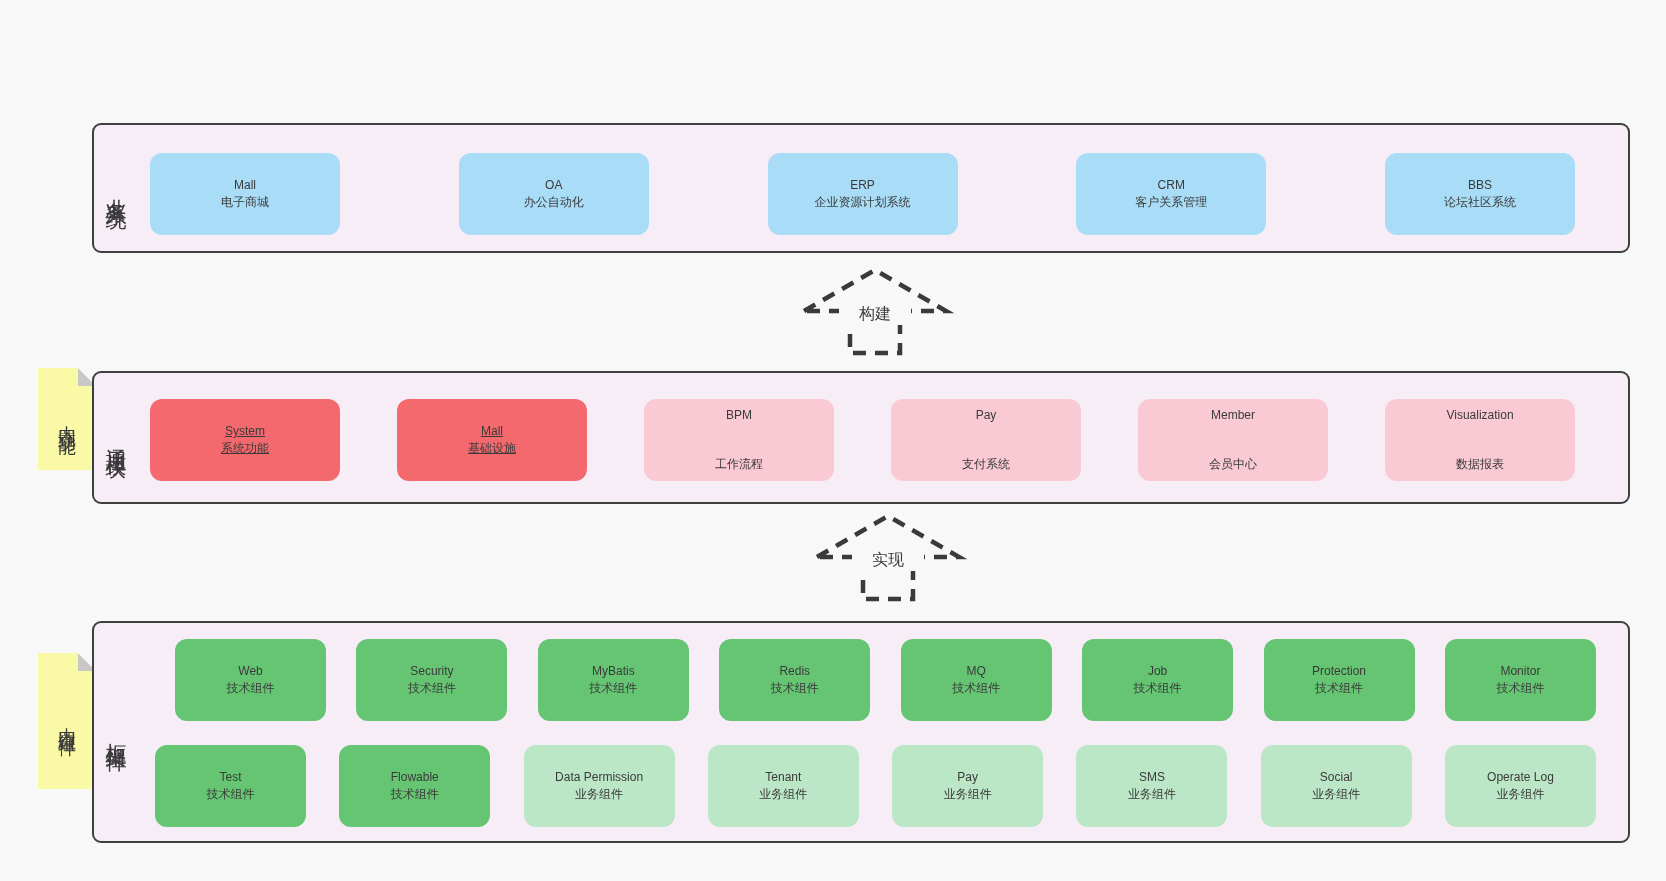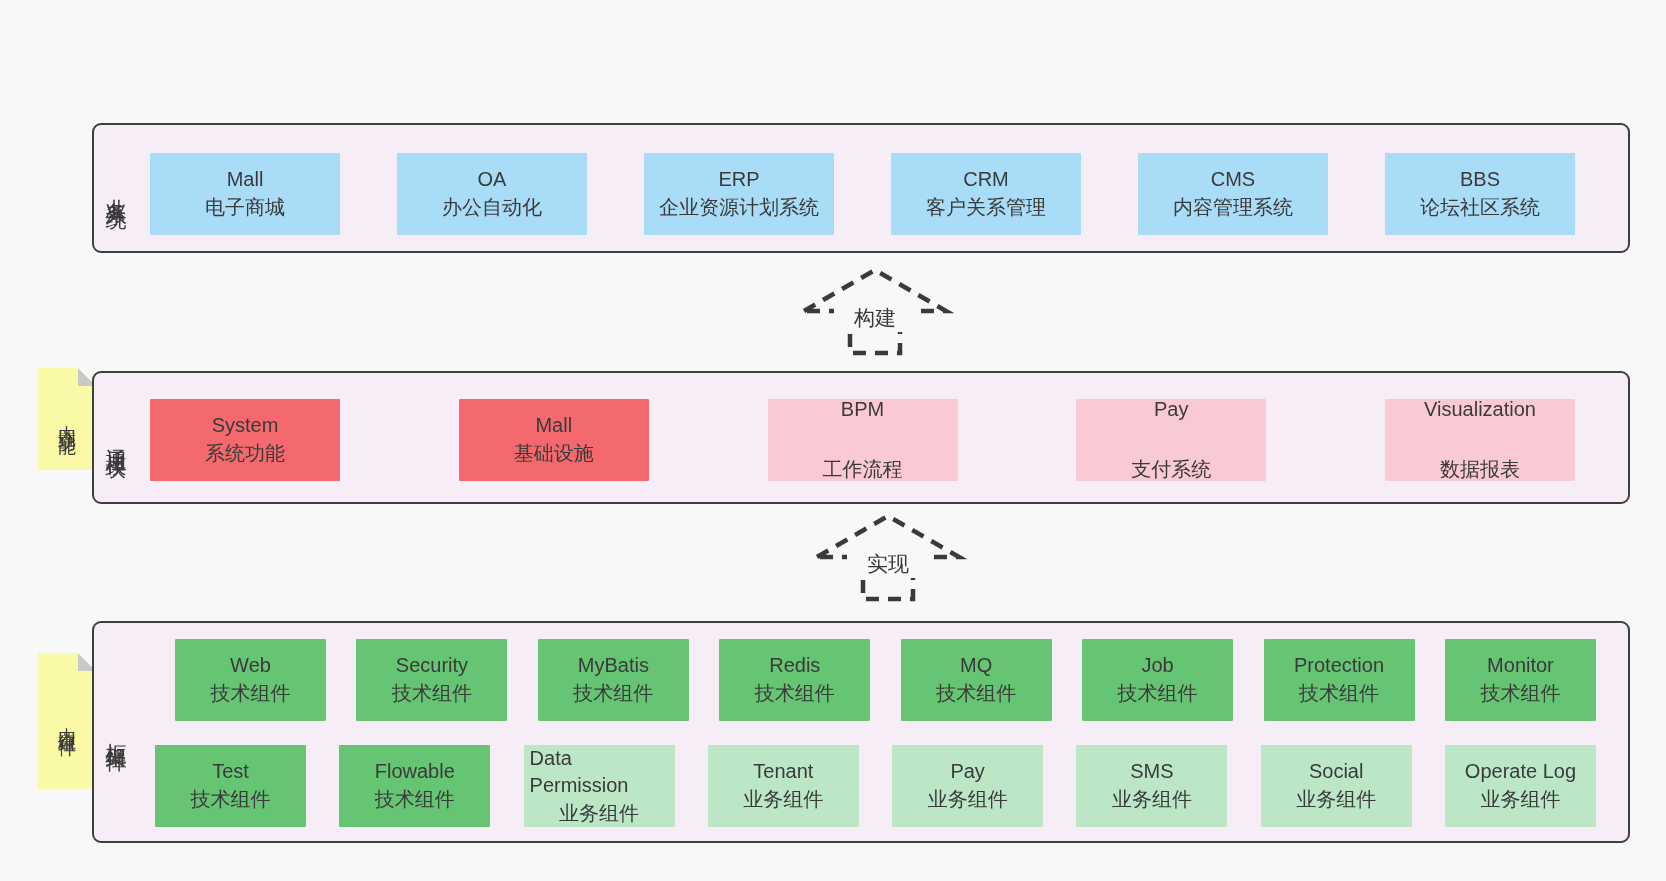--- a/index.html
+++ b/index.html
@@ -38,29 +38,29 @@
     position:absolute; display:flex; justify-content:space-between;
   }
   .row-6{left:56px; right:53px;}
   .row-8{left:61px; right:32px;}
   .band-1 .row{top:28px; height:82px;}
   .band-2 .row{top:26px; height:82px;}
   .band-3 .row.r1{top:16px; height:82px;margin-left:20px;}
   .band-3 .row.r2{top:122px; height:82px;}
 
   .node{
-    border-radius:1px;
+    border-radius:12px;
     display:flex; flex-direction:column; align-items:center; justify-content:center;
-    text-align:left; font-size:20px; line-height:1.38;
+    text-align:left; font-size:12px; line-height:1.38;
     padding:2px 6px;
   }
   .row-6 .node{width:190px;}
   .row-8 .node{width:151px;}
   .node.blue{background:var(--blue);}
-  .node.red{background:var(--red);}
+  .node.red{background:var(--red);text-decoration:underline;}
   .node.pink{background:var(--pink);gap:32px;}
   .node.green{background:var(--green_dark);}
   .node.green-light{background:var(--green_light);}
 
   .sticky{
     position:absolute; left:38px; width:58px;
     background:var(--sticky_yellow); z-index:1;
     clip-path:polygon(0 0, calc(100% - 18px) 0, 100% 18px, 100% 100%, 0 100%);
     display:flex; align-items:center; justify-content:center;
   }
@@ -76,21 +76,21 @@
     font-size:18px; letter-spacing:4px; color:var(--text);
   }
 
   .arrow{position:absolute; width:150px; height:90px; z-index:1;}
   .arrow-1{left:800px; top:266px;}
   .arrow-2{left:813px; top:512px;text-align:right;}
   .arrow svg{position:absolute; inset:0; overflow:visible;}
   .arrow .arrow-label{
     position:absolute; left:50%; top:38px; transform:translateX(-50%);
     background:var(--background); padding:0 20px;
-    font-size:21px; white-space:nowrap; color:var(--text);
+    font-size:16px; white-space:nowrap; color:var(--text);
   }
 </style>
 </head>
 <body>
 
 <div class="canvas">
 
   <div class="sticky sticky-1">
     <span class="sticky-text">内置功能</span>
     <span class="fold"></span>
@@ -124,24 +124,20 @@
         <span>OA</span>
         <span>办公自动化</span>
       </div>
       <div class="node blue">
         <span>ERP</span>
         <span>企业资源计划系统</span>
       </div>
       <div class="node blue">
         <span>CRM</span>
         <span>客户关系管理</span>
-      </div>
-      <div class="node blue">
-        <span>CMS</span>
-        <span>内容管理系统</span>
       </div>
       <div class="node blue">
         <span>BBS</span>
         <span>论坛社区系统</span>
       </div>
     </div>
   </div>
 
   <div class="band band-2">
     <div class="band-label">通用模块</div>
@@ -156,20 +152,24 @@
       </div>
       <div class="node pink">
         <span>BPM</span>
         <span>工作流程</span>
       </div>
       <div class="node pink">
         <span>Pay</span>
         <span>支付系统</span>
       </div>
       <div class="node pink">
+        <span>Member</span>
+        <span>会员中心</span>
+      </div>
+      <div class="node pink">
         <span>Visualization</span>
         <span>数据报表</span>
       </div>
     </div>
   </div>
 
   <div class="band band-3">
     <div class="band-label">框架组件</div>
     <div class="row row-8 r1">
       <div class="node green">

